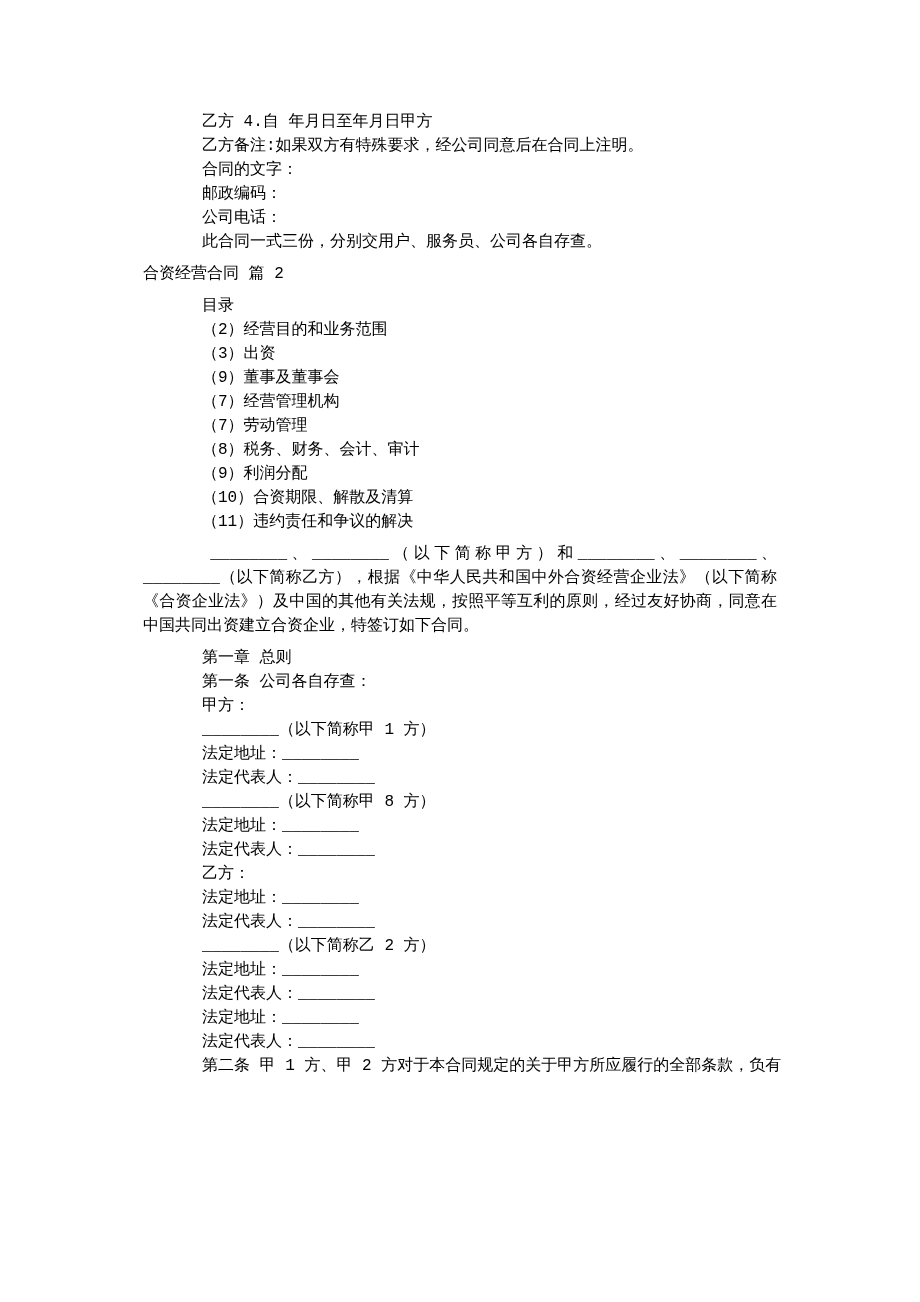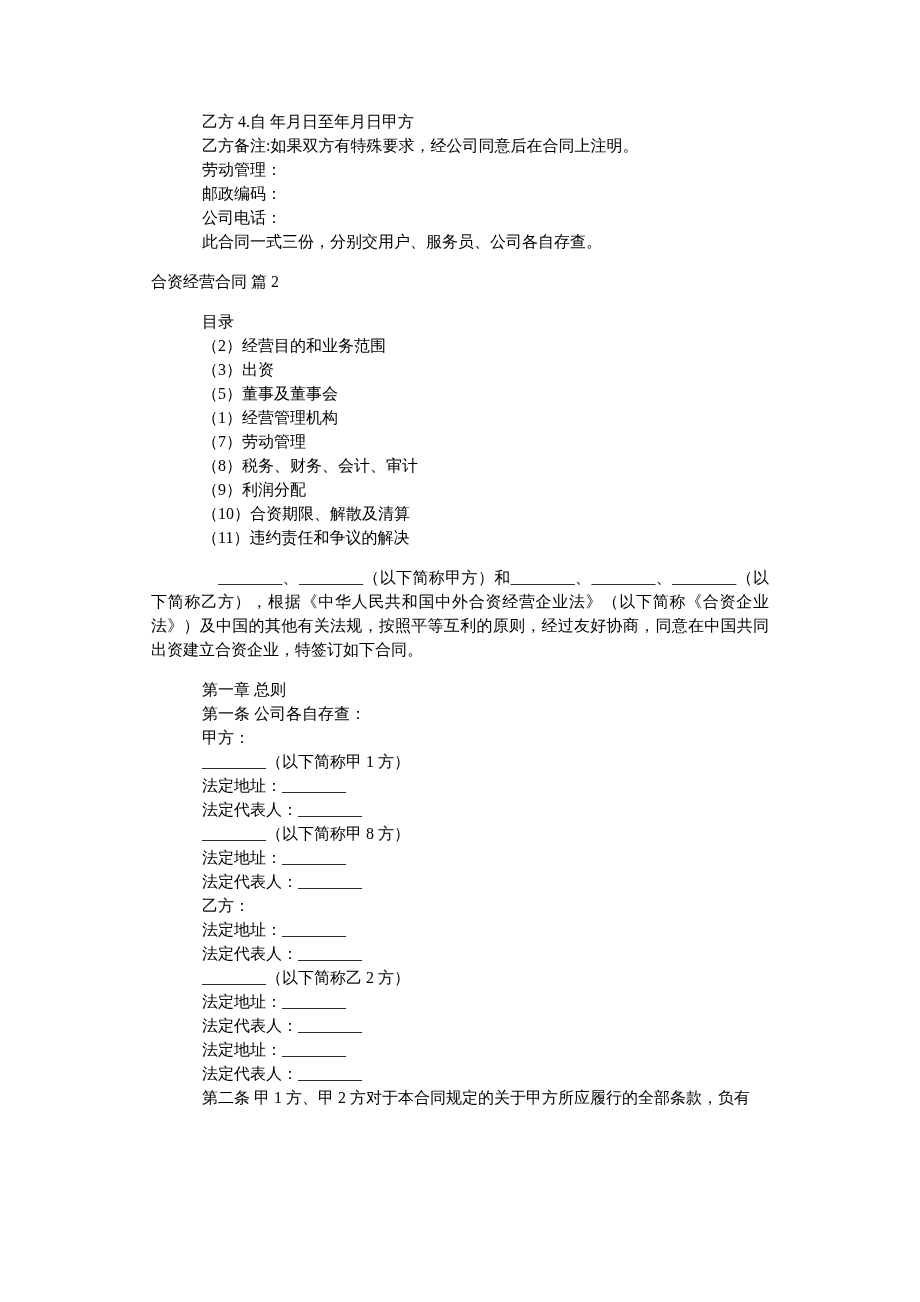--- a/index.html
+++ b/index.html
@@ -9,51 +9,52 @@
     font-family: "SimSun", "宋体", serif;
     font-size: 16px;
     color: #000000;
     line-height: 1.5;
   }
   .page {
     width: 920px;
     margin: 0 auto;
     padding: 110px 135px 100px 135px;
     box-sizing: border-box;
+    font-family: Liberation Mono, monospace;
   }
   .indent2 {
     text-indent: 2em;
     margin: 0;
     padding-left: 35px;
   }
   .noindent {
     text-indent: 0;
-    margin: 16px;
+    margin: 8px;
   }
   .justify {
     text-align: justify;
     text-justify: inter-ideograph;
   }
 </style>
 </head>
 <body>
 
 <div class="page">
   <p class="indent2">乙方 4.自 年月日至年月日甲方</p>
   <p class="indent2">乙方备注:如果双方有特殊要求，经公司同意后在合同上注明。</p>
-  <p class="indent2">劳动管理：</p>
+  <p class="indent2">合同的文字：</p>
   <p class="indent2">邮政编码：</p>
   <p class="indent2">公司电话：</p>
   <p class="indent2">此合同一式三份，分别交用户、服务员、公司各自存查。</p>
   <p class="noindent">合资经营合同 篇 2</p>
   <p class="indent2">目录</p>
   <p class="indent2">（2）经营目的和业务范围</p>
   <p class="indent2">（3）出资</p>
-  <p class="indent2">（5）董事及董事会</p>
-  <p class="indent2">（1）经营管理机构</p>
+  <p class="indent2">（9）董事及董事会</p>
+  <p class="indent2">（7）经营管理机构</p>
   <p class="indent2">（7）劳动管理</p>
   <p class="indent2">（8）税务、财务、会计、审计</p>
   <p class="indent2">（9）利润分配</p>
   <p class="indent2">（10）合资期限、解散及清算</p>
   <p class="indent2">（11）违约责任和争议的解决</p>
   <p class="noindent justify" style="text-indent:4.2em;">________、________（以下简称甲方）和________、________、________（以下简称乙方），根据《中华人民共和国中外合资经营企业法》（以下简称《合资企业法》）及中国的其他有关法规，按照平等互利的原则，经过友好协商，同意在中国共同出资建立合资企业，特签订如下合同。</p>
   <p class="indent2">第一章 总则</p>
   <p class="indent2">第一条 公司各自存查：</p>
   <p class="indent2">甲方：</p>
   <p class="indent2">________（以下简称甲 1 方）</p>

